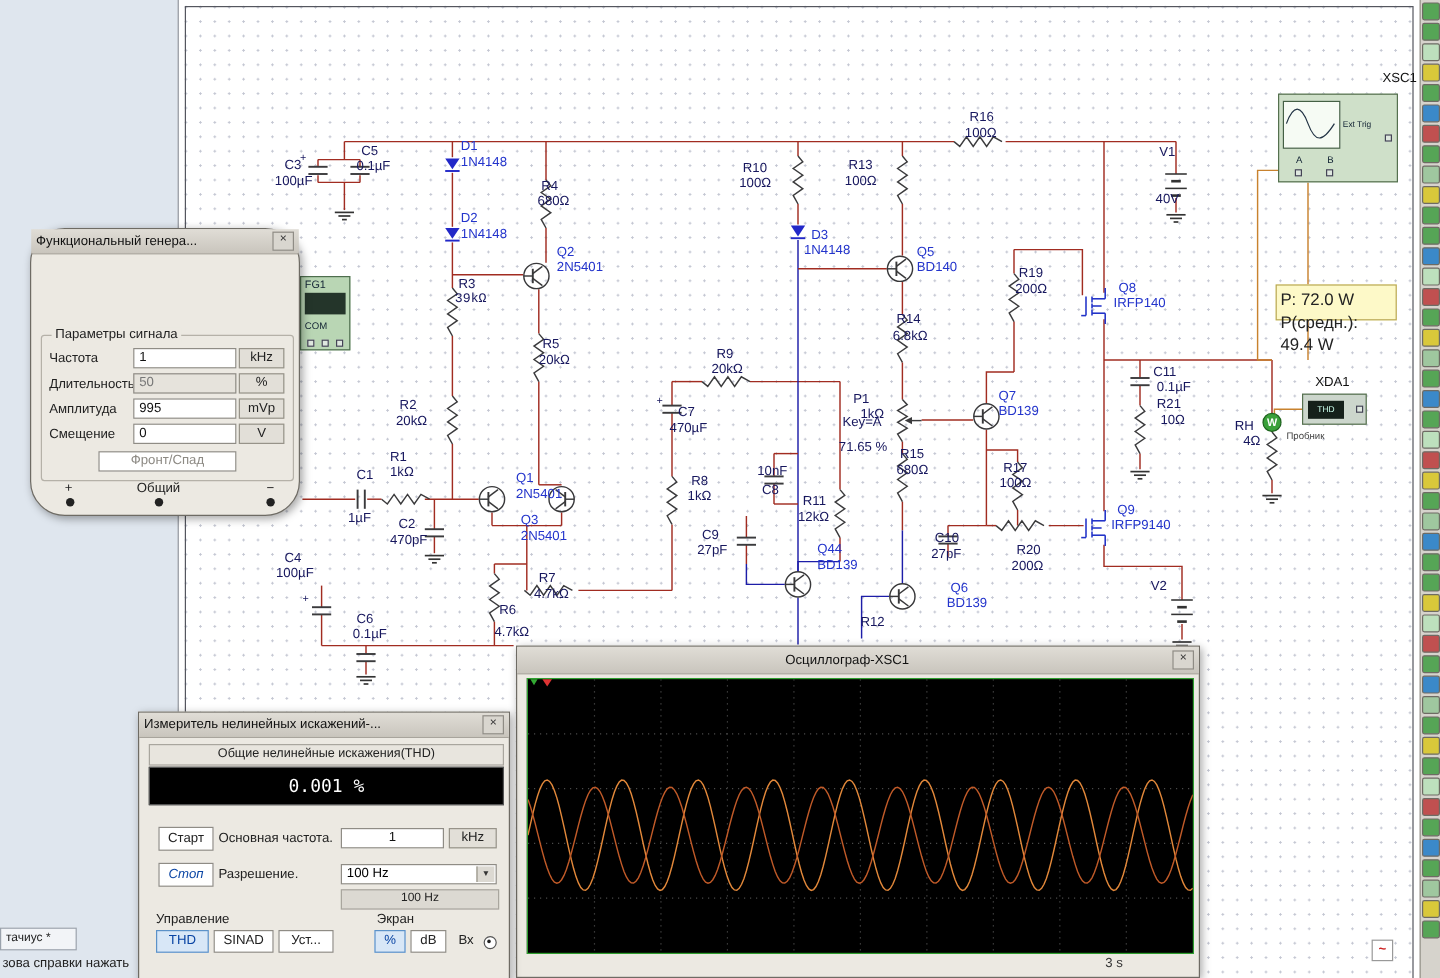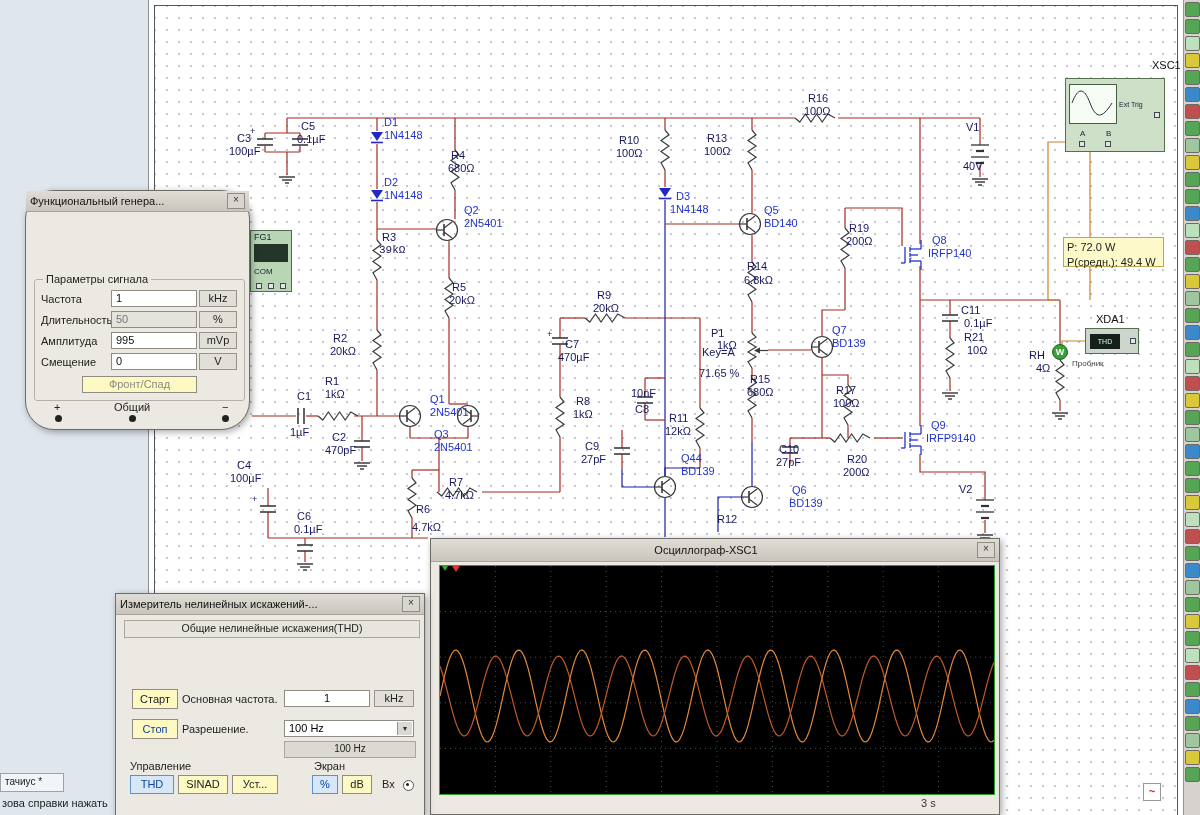--- a/index.html
+++ b/index.html
@@ -13,21 +13,21 @@
   #canvas-labels{position:absolute;left:0;top:0;width:1200px;height:815px;z-index:3;pointer-events:none;}
   .clabel{position:absolute;font-size:11px;color:#17175e;white-space:pre;line-height:1;}
   
   .inst{position:absolute;z-index:4;box-sizing:border-box;}
   #xsc1-icon{left:1065px;top:78px;width:100px;height:74px;background:#cfe0c9;border:1px solid #55704f;}
   #xsc1-mini{position:absolute;left:3px;top:5px;width:46px;height:38px;background:#f6fbf4;border:1px solid #4460440;border:1px solid #446044;}
   #xsc1-exttrig{position:absolute;left:53px;top:22px;font-size:7px;color:#123;}
   .term{position:absolute;width:6px;height:6px;background:#dfe8df;border:1px solid #445;box-sizing:border-box;}
   .xsc-ab{position:absolute;font-size:8px;color:#123;}
   #probe-box{left:1063px;top:237px;width:101px;height:30px;background:#fdf9c8;border:1px solid #b9a855;
-             font-size:11px;color:#222;padding:2px 3px;z-index:5;line-height:1.35;}
+             font-size:14px;color:#222;padding:2px 3px;z-index:5;line-height:1.35;}
   #xda1-icon{left:1085px;top:328px;width:54px;height:26px;background:#ccd6cc;border:1px solid #55704f;}
   #xda1-screen{position:absolute;left:4px;top:5px;width:30px;height:15px;background:#15201a;color:#cfe;
                font-size:7px;text-align:center;line-height:15px;}
   #w-probe{left:1052px;top:344px;width:16px;height:16px;border-radius:50%;background:#3aa13a;
            border:1px solid #1e641e;color:#fff;font-size:9px;font-weight:bold;text-align:center;line-height:14px;}
   #fg-icon{left:250px;top:230px;width:42px;height:62px;background:#b9d6b4;border:1px solid #4e6e4e;}
   #fg-name{position:absolute;left:3px;top:1px;font-size:9px;color:#123;}
   #fg-screen{position:absolute;left:3px;top:13px;width:34px;height:18px;background:#24352a;}
   #fg-com{position:absolute;left:3px;top:36px;font-size:8px;color:#123;}
   
@@ -39,24 +39,24 @@
   .tbar.center .t{text-align:center;}
   .xbtn{width:16px;height:14px;background:#d9d6cf;border:1px solid #8f8c85;font-size:10px;
         line-height:11px;text-align:center;color:#333;flex:none;}
   .fieldset{position:absolute;border:1px solid #b5b1a8;border-radius:3px;}
   .leg{position:absolute;top:-7px;left:8px;background:#ece9e2;padding:0 3px;font-size:11px;color:#222;}
   .inp{position:absolute;background:#fff;border:1px solid #8f8c85;font-size:11px;color:#111;
        padding:1px 4px;box-sizing:border-box;height:17px;line-height:13px;}
   .inp.dis{background:#e6e3dc;color:#777;}
   .unit{position:absolute;background:#e2dfd8;border:1px solid #979389;font-size:11px;text-align:center;
         height:17px;line-height:15px;box-sizing:border-box;color:#222;}
-  .btn{position:absolute;background:#fef9c3;border:1px solid #8f8c85;font-size:11px;text-align:center;
+  .btn{position:absolute;background:#ffffff;border:1px solid #8f8c85;font-size:11px;text-align:center;
        color:#222;box-sizing:border-box;}
   .btn.sel{background:#d8e7f7;border-color:#5c92c8;color:#0a45a4;}
-  .btn.blue{color:#0a45a4;}
+  .btn.blue{color:#0a45a4;font-style:italic;}
   .btn.dis{color:#8d8a84;}
   .lab{position:absolute;font-size:11px;color:#222;white-space:nowrap;}
   .wavebtn{position:relative;width:62px;height:17px;display:inline-block;background:#f0efeb;
            border:1px solid #979389;margin-right:4px;vertical-align:top;}
   .wavebtn.sel{background:#cfe4f7;border-color:#3c7fb1;}
   .dot{position:absolute;width:7px;height:7px;border-radius:50%;background:#222;}
   
   #da-header{position:absolute;left:8px;top:26px;width:294px;height:16px;border:1px solid #a9a69e;
              background:#e8e5de;font-size:10.5px;text-align:center;line-height:15px;color:#222;}
   #da-display{position:absolute;left:8px;top:45px;width:294px;height:30px;background:#000;border:1px solid #555;}
@@ -528,20 +528,23 @@
   </div>
   <span id="scope-time">3 s</span>
 </div>
 
 <div class="win" id="da-win" style="left:115px;top:593px;width:310px;height:230px;">
   <div class="tbar">
     <span class="t">Измеритель нелинейных искажений-...</span>
     <div class="xbtn">×</div>
   </div>
   <div id="da-header">Общие нелинейные искажения(THD)</div>
+  <div id="da-display">
+    <span>0.001 %</span>
+  </div>
   <div class="btn" style="left:16px;top:95px;width:46px;height:20px;line-height:18px;">Старт</div>
   <span class="lab" style="left:66px;top:99px;">Основная частота.</span>
   <div class="inp" style="left:168px;top:96px;width:86px;text-align:center;">1</div>
   <div class="unit" style="left:258px;top:96px;width:40px;">kHz</div>
   <div class="btn blue" style="left:16px;top:125px;width:46px;height:20px;line-height:18px;">Стоп</div>
   <span class="lab" style="left:66px;top:129px;">Разрешение.</span>
   <div class="ddown" style="left:168px;top:126px;width:130px;">
     <span>100 Hz</span>
     <span class="arr">▼</span>
   </div>

